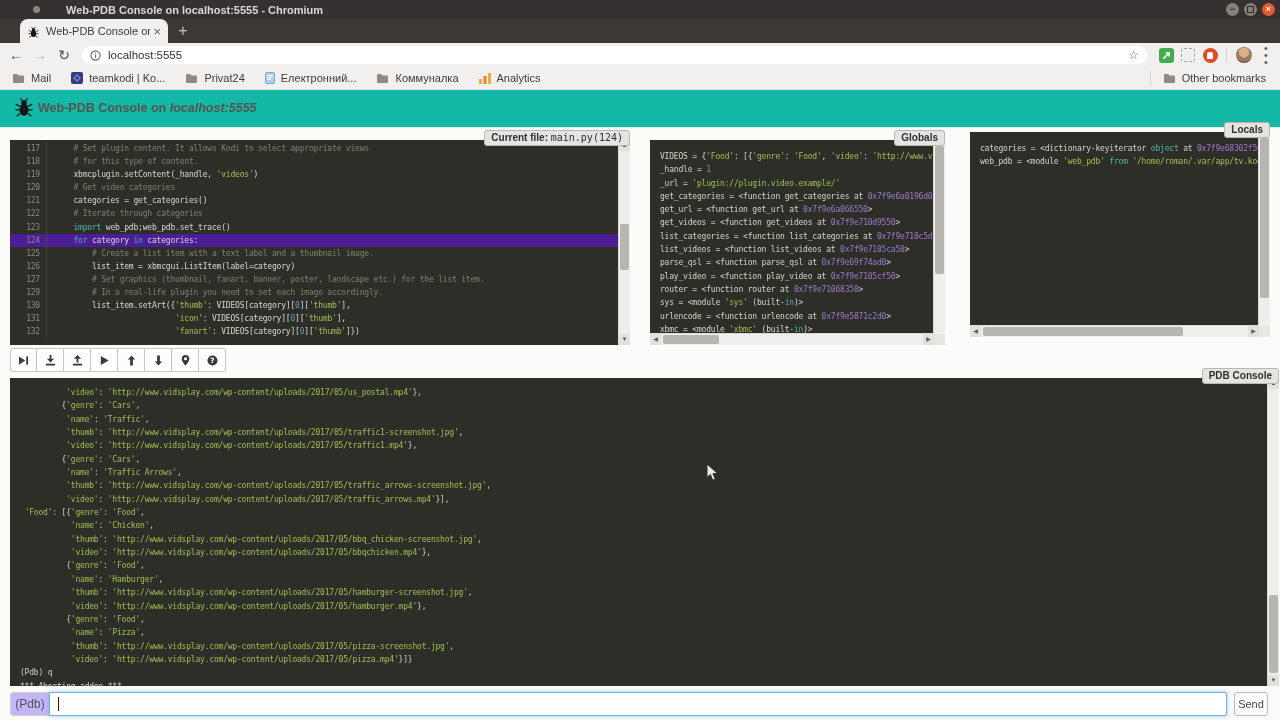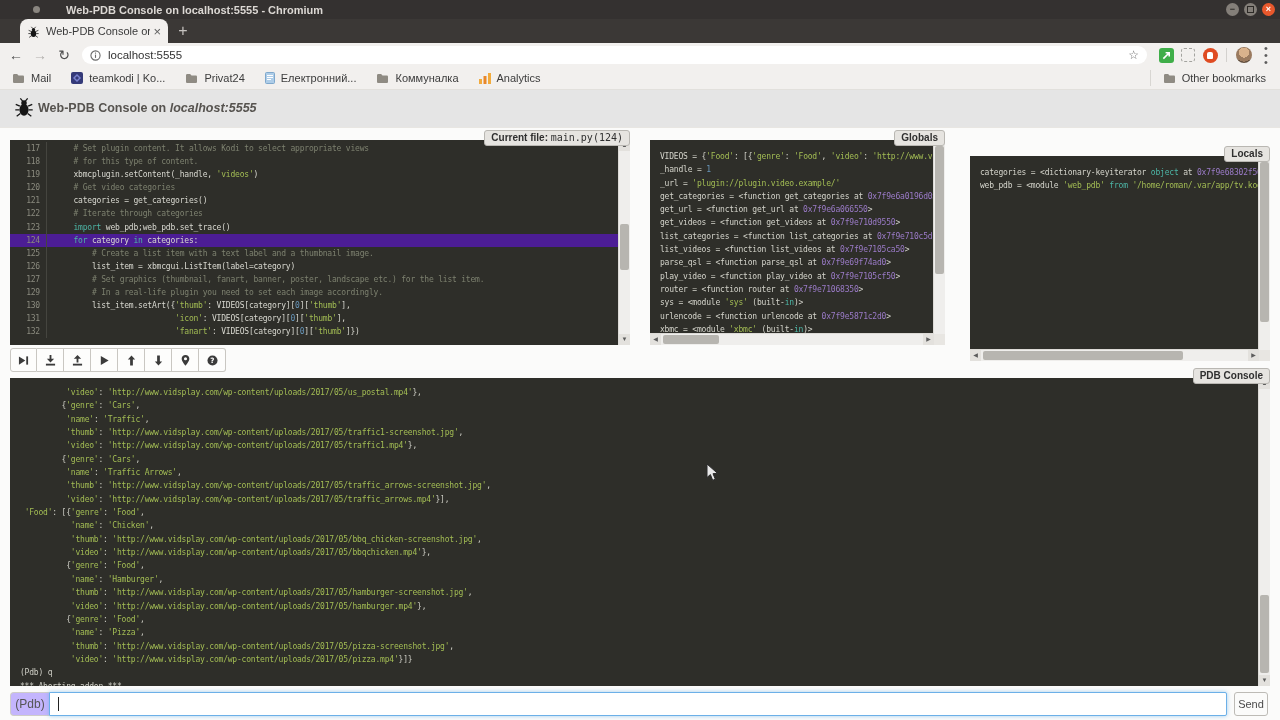--- a/index.html
+++ b/index.html
@@ -41,32 +41,32 @@
   .menu-dots{flex:none;width:20px;text-align:center;color:#5c5c5c;font-size:11px;letter-spacing:0;line-height:7px;margin-right:4px;}
   
   .bookmarks{position:absolute;top:67px;left:0;right:0;height:22px;background:#f2f0ee;border-bottom:1px solid #e2e0dc;display:flex;align-items:center;}
   .bm-items{display:flex;align-items:center;margin-left:12px;gap:20px;}
   .bm{display:flex;align-items:center;gap:6px;}
   .bm-lb{font-size:11px;color:#3c3c3c;white-space:nowrap;}
   .bm-ic{display:flex;align-items:center;}
   .bm-spacer{flex:1;}
   .other-bm{display:flex;align-items:center;gap:6px;border-left:1px solid #d8d6d2;padding:0 14px 0 12px;height:16px;}
   
-  .page-header{position:absolute;top:90px;left:0;right:0;height:37px;background:#e5e5e5;border-bottom:1px solid #e8e6e2;}
+  .page-header{position:absolute;top:90px;left:0;right:0;height:37px;background:#14b8a6;border-bottom:1px solid #e8e6e2;}
   .hdr-bug{position:absolute;left:13px;top:7px;}
   .hdr-title{position:absolute;left:38px;top:11px;font-size:12.5px;font-weight:bold;color:#56534f;}
   .hdr-title .host{font-style:italic;}
   
   .panel{position:absolute;background:#2e2e29;}
   .panel-label{position:absolute;top:-10px;right:0;background:#e6e4e0;border:1px solid #b9b7b2;border-radius:3px;font-size:10px;font-weight:bold;color:#2f2f2f;padding:1px 6px 2px;z-index:3;white-space:nowrap;}
   .panel-label .mono{font-family:"DejaVu Sans Mono", monospace;font-weight:normal;}
   .code-panel{left:10px;top:140px;width:620px;height:205px;}
   .globals-panel{left:650px;top:140px;width:295px;height:205px;}
-  .locals-panel{left:970px;top:156px;width:300px;height:205px;}
-  .console-panel{left:10px;top:378px;width:1260px;height:308px;}
+  .locals-panel{left:970px;top:132px;width:300px;height:205px;}
+  .console-panel{left:10px;top:378px;width:1260px;height:308px;padding-left:9px;}
   .mono-sm{font-family:"DejaVu Sans Mono", monospace;font-size:8px;letter-spacing:-0.2px;}
   
   .code-lines{position:absolute;top:2px;left:0;right:12px;bottom:0;overflow:hidden;line-height:13.1px;color:#d8d8d0;}
   .cl{display:flex;white-space:pre;}
   .cl.cur{background:#4c1d95;}
   .ln{flex:none;width:26px;text-align:right;padding:0 6px 0 4px;color:#8b8b7f;border-right:1px solid #45453f;margin-right:8px;}
   .ct{white-space:pre;}
   
   .vars{position:absolute;top:0;left:0;right:12px;bottom:12px;padding:10px 0 0 10px;overflow:hidden;line-height:13.3px;color:#d4d4cb;}
   .console-lines{position:absolute;top:0;left:0;right:12px;bottom:0;padding:8px 0 0 10px;overflow:hidden;line-height:13.35px;color:#cfcfc6;}

